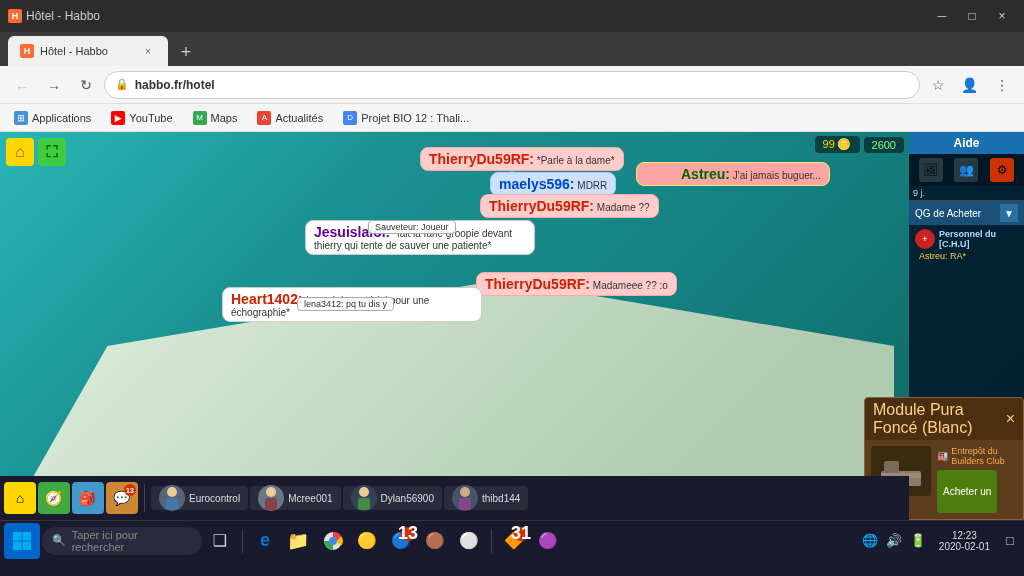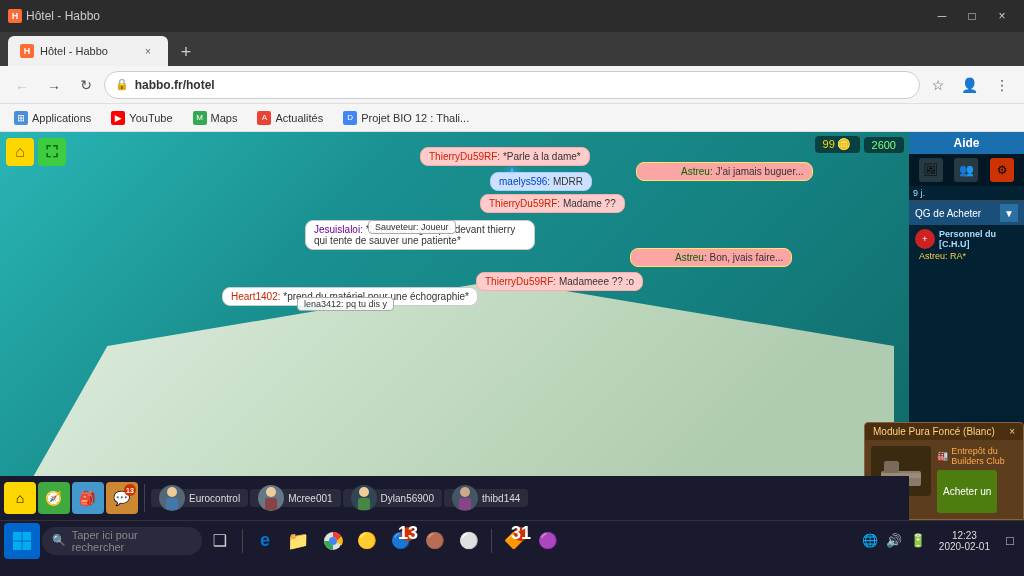--- a/index.html
+++ b/index.html
@@ -34,21 +34,21 @@
 
     
     .room-bg { position: absolute; inset: 0; background: linear-gradient(135deg, #2ab5b5 0%, #1a9090 30%, #158080 60%, #0f6060 100%); }
 
     
     .chat-overlay { position: absolute; top: 0; left: 0; right: 0; bottom: 0; pointer-events: none; }
     .chat-bubble { position: absolute; background: white; border: 1px solid #ccc; border-radius: 8px; padding: 3px 8px; font-size: 10px; color: #333; white-space: nowrap; max-width: 280px; white-space: normal; }
     .chat-bubble.pink { background: #ffcccc; border-color: #ffaaaa; }
     .chat-bubble.blue { background: #cce0ff; border-color: #aaccff; }
     .chat-bubble.yellow { background: #fca5a5; border-color: #ffe566; padding-left: 44px; }
-    .chat-name { font-weight: normal; font-size: 10px; }
+    .chat-name { font-weight: bold; font-size: 14px; }
     .chat-name.red { color: #cc2200; }
     .chat-name.blue { color: #0044cc; }
     .chat-name.green { color: #006600; }
     .chat-name.purple { color: #660099; }
 
     
     .char-label { position: absolute; background: rgba(255,255,255,0.9); border: 1px solid #aaa; border-radius: 4px; padding: 1px 6px; font-size: 9px; color: #333; }
 
     
     .top-hud { position: absolute; top: 4px; right: 120px; display: flex; align-items: center; gap: 4px; }
@@ -64,21 +64,21 @@
     .qg-header { background: #1a4f7a; display: flex; align-items: center; justify-content: space-between; padding: 3px 6px; font-size: 10px; color: white; }
     .qg-dropdown { background: #2a6fa0; color: white; border: none; font-size: 10px; width: 18px; height: 18px; cursor: pointer; display: flex; align-items: center; justify-content: center; }
     .qg-content { padding: 4px 6px; }
     .qg-title { font-size: 9px; color: #aaddff; font-weight: bold; }
     .qg-members { display: flex; align-items: center; gap: 4px; font-size: 9px; color: #ccc; }
     .qg-badge { width: 20px; height: 20px; background: #cc2222; border-radius: 50%; display: flex; align-items: center; justify-content: center; }
     .astreu-msg { font-size: 9px; color: #ffcc44; padding: 2px 4px; }
 
     
     .furniture-panel { position: absolute; bottom: 0; right: 0; width: 160px; background: #5c3d1e; border: 1px solid #8b6040; border-radius: 4px 4px 0 0; }
-    .furniture-title { background: #4a3010; color: #ffd080; font-size: 10px; padding: 3px 8px; display: flex; align-items: center; justify-content: space-between; border-radius: 4px 4px 0 0; }
+    .furniture-title { background: #4a3010; color: #ffd080; font-size: 16px; padding: 3px 8px; display: flex; align-items: center; justify-content: space-between; border-radius: 4px 4px 0 0; }
     .furniture-body { padding: 6px; display: flex; gap: 6px; align-items: flex-start; }
     .furniture-img { width: 60px; height: 50px; background: #3a2a10; border-radius: 3px; display: flex; align-items: center; justify-content: center; }
     .furniture-info { flex: 1; }
     .furniture-shop { font-size: 9px; color: #ffaa44; display: flex; align-items: center; gap: 3px; }
     .furniture-buy { background: #4d7c0f; color: white; font-size: 10px; padding: 16px 6px; border-radius: 3px; cursor: pointer; margin-top: 4px; display: inline-block; }
 
     
     .chat-input-bar { position: absolute; bottom: 8px; left: 50%; transform: translateX(-50%); width: 340px; display: flex; align-items: center; gap: 4px; }
     .chat-input { flex: 1; height: 30px; border: 1px solid #ccc; border-radius: 4px; padding: 0 8px; font-size: 12px; background: white; outline: none; }
     .chat-input-icon { width: 30px; height: 30px; background: rgba(0,0,0,0.4); border-radius: 4px; display: flex; align-items: center; justify-content: center; font-size: 14px; color: white; cursor: pointer; }
@@ -93,21 +93,21 @@
     .star-deco { position: absolute; top: 30px; left: 50%; transform: translateX(-50%); font-size: 20px; color: #44aaff; text-shadow: 0 0 8px #44aaff; }
 
     
     .taskbar { background: #1a1a2e; width: 100%; height: 40px; display: flex; align-items: center; padding: 0 4px; gap: 2px; border-top: 1px solid #333; }
     .win-btn { width: 36px; height: 36px; background: #0066cc; border-radius: 4px; display: flex; align-items: center; justify-content: center; cursor: pointer; }
     .search-bar { background: #2a2a3e; height: 28px; width: 160px; border-radius: 14px; display: flex; align-items: center; padding: 0 10px; gap: 6px; font-size: 11px; color: #888; cursor: text; }
     .taskbar-icon { width: 32px; height: 32px; display: flex; align-items: center; justify-content: center; cursor: pointer; border-radius: 4px; position: relative; }
     .taskbar-icon svg, .taskbar-icon span { font-size: 18px; }
     .badge { position: absolute; top: 2px; right: 2px; background: #cc3300; color: white; font-size: 8px; width: 14px; height: 14px; border-radius: 50%; display: flex; align-items: center; justify-content: center; font-weight: bold; }
     .taskbar-sep { width: 1px; height: 24px; background: #444; margin: 0 4px; }
-    .player-entry { display: flex; align-items: center; gap: 4px; background: rgba(255,255,255,0.08); padding: 2px 8px; border-radius: 4px; height: 18px; cursor: pointer; }
+    .player-entry { display: flex; align-items: center; gap: 4px; background: rgba(255,255,255,0.08); padding: 2px 8px; border-radius: 4px; height: 24px; cursor: pointer; }
     .player-avatar { width: 26px; height: 26px; border-radius: 50%; background: #555; overflow: hidden; display: flex; align-items: end; justify-content: center; }
     .player-name { font-size: 10px; color: #ddd; }
     .taskbar-right { margin-left: auto; display: flex; align-items: center; gap: 4px; }
     .sys-icons { display: flex; gap: 4px; }
     .sys-icon { width: 20px; height: 20px; display: flex; align-items: center; justify-content: center; font-size: 13px; color: #ccc; cursor: pointer; }
     .clock { display: flex; flex-direction: column; align-items: center; font-size: 10px; color: #ddd; padding: 0 6px; }
     .notif-btn { width: 20px; height: 20px; display: flex; align-items: center; justify-content: center; font-size: 13px; color: #ccc; cursor: pointer; }
 
     
     .game-taskbar { position: absolute; bottom: 0; left: 0; right: 115px; height: 44px; background: #1a1a2e; display: flex; align-items: center; gap: 2px; padding: 0 4px; }
@@ -228,24 +228,20 @@
       <span class="chat-name purple">Jesuislaloi:</span>
       <span>*fait la fane groopie devant thierry qui tente de sauver une patiente*</span>
     </div>
 
 
     <div class="chat-bubble pink" style="top:140px; left:476px;">
       <span class="chat-name red">ThierryDu59RF:</span>
       <span>Madameee ?? :o</span>
     </div>
 
-    <div class="chat-bubble yellow" style="top:116px; left:630px; max-width:220px;">
-      <span class="chat-name green">Astreu:</span>
-      <span>Bon, jvais faire...</span>
-    </div>
 
     <div class="chat-bubble" style="top:155px; left:222px; max-width:260px; font-size:10px;">
       <span class="chat-name red">Heart1402:</span>
       <span>*prend du matériel pour une échographie*</span>
     </div>
 
     <div class="char-label" style="top:88px; left:368px;">
       <span>Sauveteur: Joueur</span>
     </div>
     <div class="char-label" style="top:165px; left:297px;">

